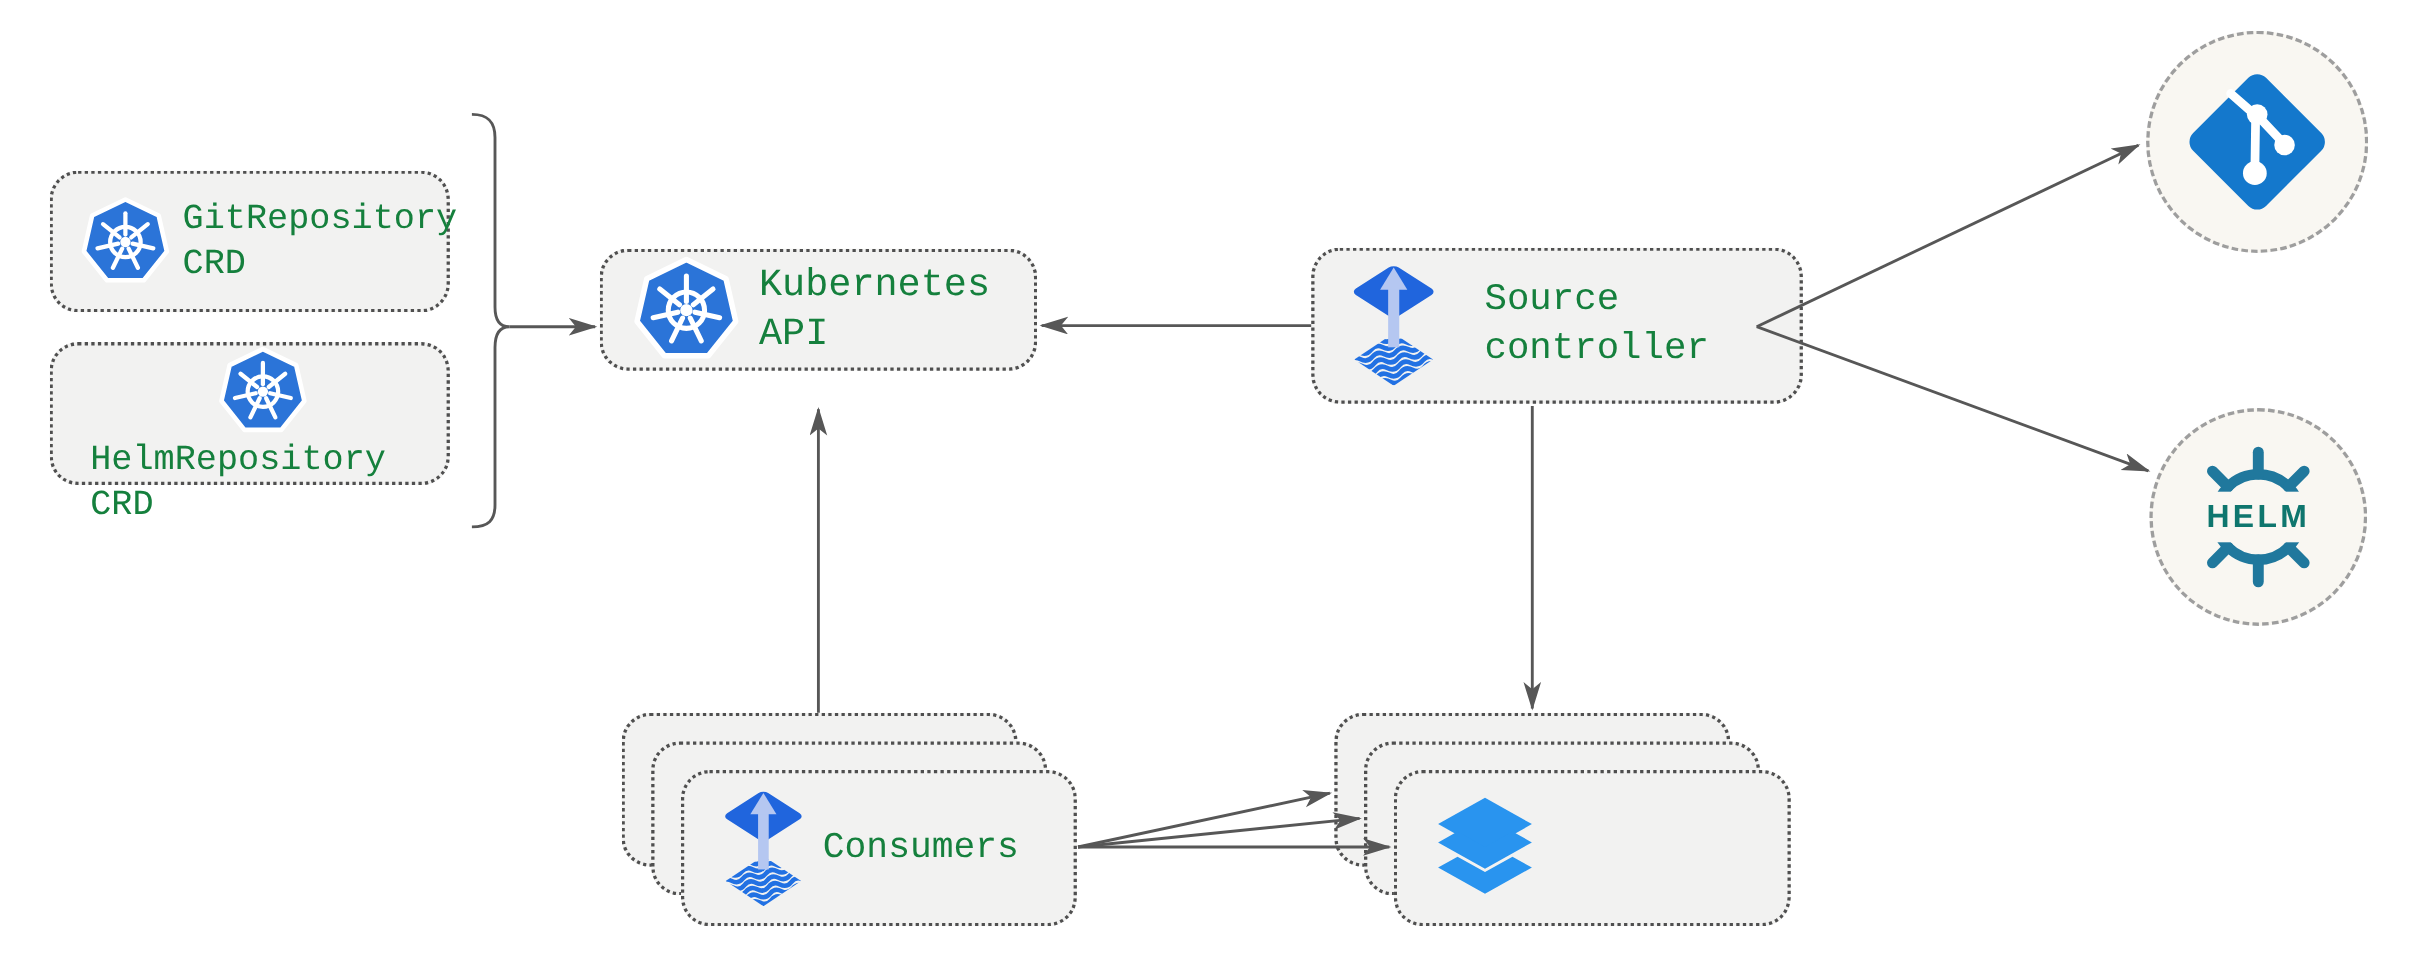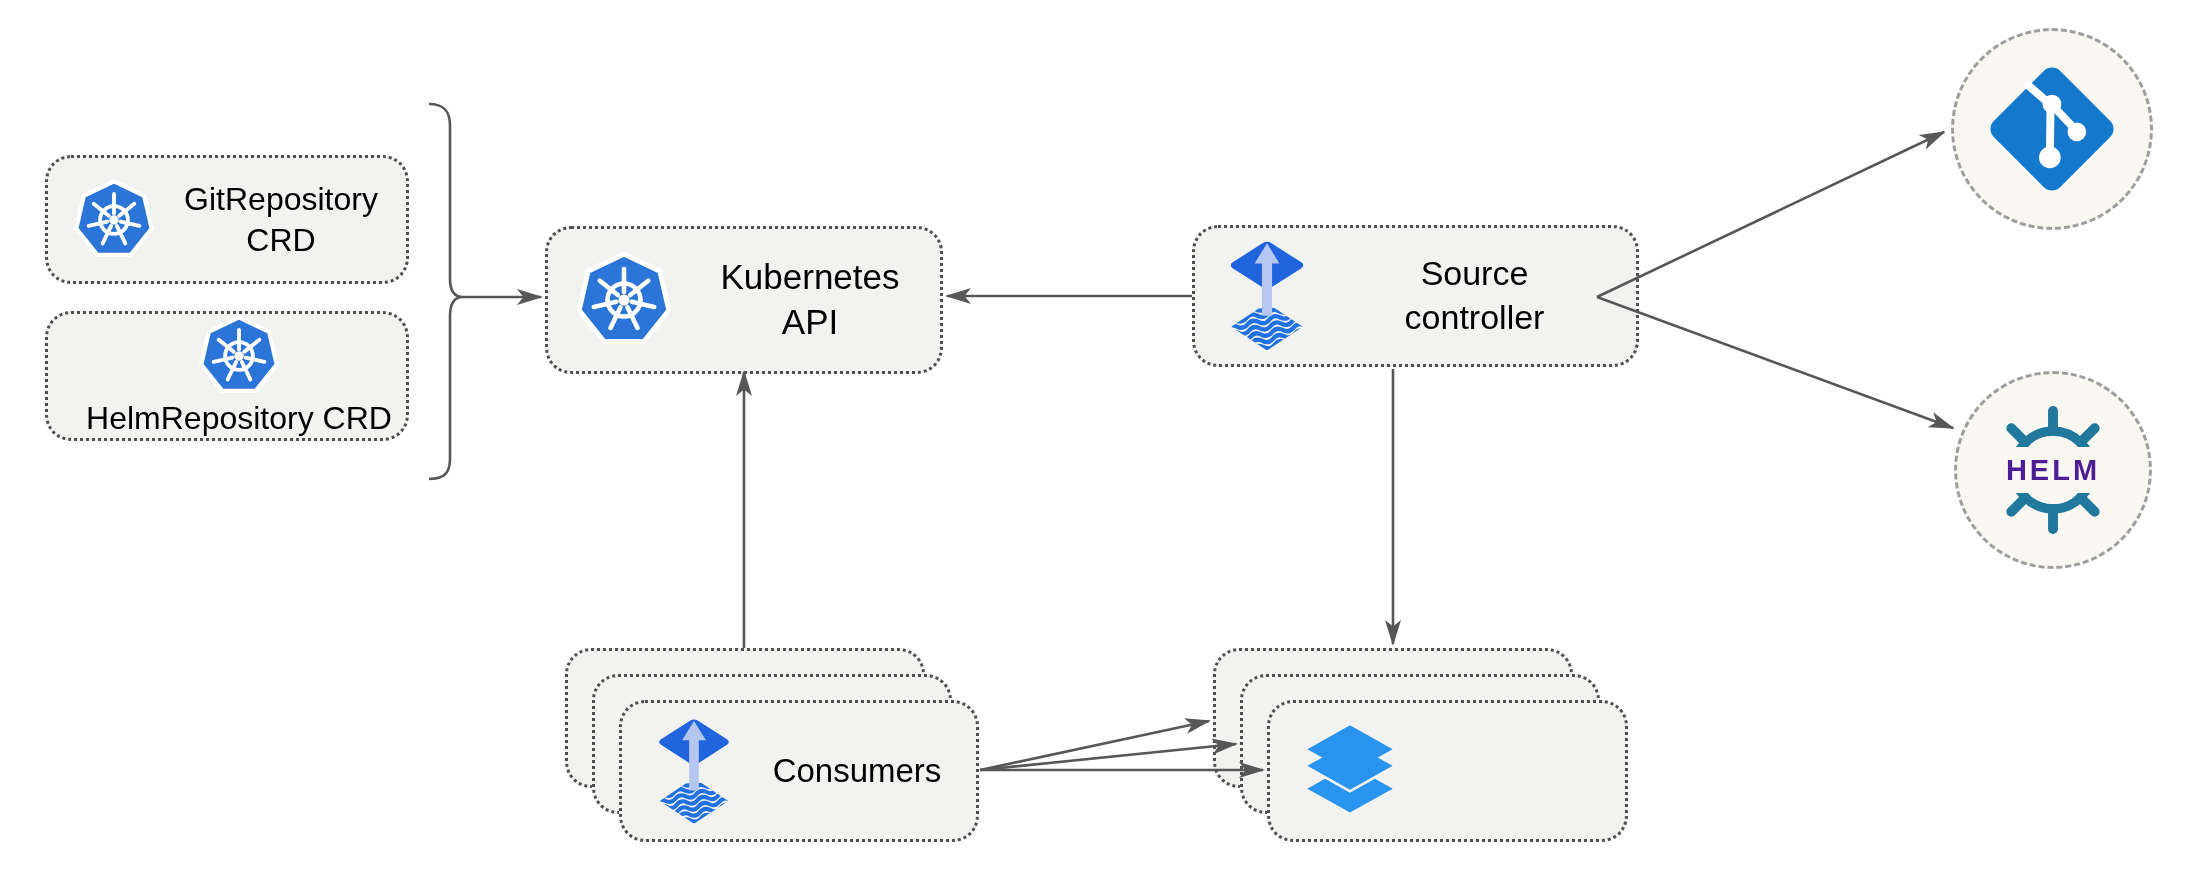--- a/index.html
+++ b/index.html
@@ -6,43 +6,44 @@
   .stage{
     position:relative;width:2198px;height:878px;background:#ffffff;
     font-family:"Liberation Sans","DejaVu Sans",sans-serif;overflow:hidden;
   }
   .node{
     position:absolute;box-sizing:border-box;
     background:#f2f2f1;border:3px dotted #4f4f4f;border-radius:26px;
     display:flex;align-items:center;
   }
   .node .label{
-    flex:1;text-align:center;color:#000000;font-size:33px;line-height:1.28;
+    flex:1;color:#15803d;font-size:33px;line-height:1.28;
     padding:0 10px;
+    font-family:Liberation Mono, monospace;
   }
   .crd{padding-left:24px;}
   .crd .label{font-size:32px;}
   .apibox{padding-left:26px;gap:6px;}
   .apibox .label{font-size:35px;}
   .srcbox{padding-left:26px;}
   .srcbox .label{font-size:34px;max-width:250px;margin:0 auto;}
   .stackfront{padding-left:28px;}
   .icon{flex:0 0 auto;display:block;}
   .circle-node{
     position:absolute;box-sizing:border-box;border-radius:50%;
     background:#f9f7f2;border:3px dashed #9e9e9e;
     display:flex;align-items:center;justify-content:center;
   }
   .helm-band{
     position:absolute;left:-12%;width:124%;top:50%;height:46px;
     transform:translateY(-50%);background:#f9f7f2;
     display:flex;align-items:center;justify-content:center;
   }
   .helm-word{
-    font-size:29px;font-weight:bold;letter-spacing:3px;color:#4c1d95;
+    font-size:29px;font-weight:bold;letter-spacing:3px;color:#0f766e;
   }
   .helm-wrap{position:relative;width:134px;height:134px;}
   svg.overlay{position:absolute;left:0;top:0;z-index:8;pointer-events:none;}
 </style>
 </head>
 <body>
 
 <div class="stage">
 
   <svg width="0" height="0" style="position:absolute">
@@ -125,21 +126,21 @@
     <div class="label">GitRepository CRD</div>
   </div>
 
   <div class="node crd" style="left:45px;top:311px;width:364px;height:130px;flex-direction:column;">
     <svg class="icon" width="84" height="84" viewBox="0 0 100 100">
         <use href="#k8s-icon"></use>
       </svg>
     <div class="label">HelmRepository CRD</div>
   </div>
 
-  <div class="node apibox" style="left:545px;top:226px;width:398px;height:148px;">
+  <div class="node apibox" style="left:545px;top:226px;width:398px;height:111px;">
     <svg class="icon" width="100" height="100" viewBox="0 0 100 100">
         <use href="#k8s-icon"></use>
       </svg>
     <div class="label">Kubernetes API</div>
   </div>
 
   <div class="node srcbox" style="left:1192px;top:225px;width:447px;height:142px;">
     <svg class="icon" width="92" height="122" viewBox="0 0 100 133">
         <use href="#flux-icon"></use>
       </svg>

